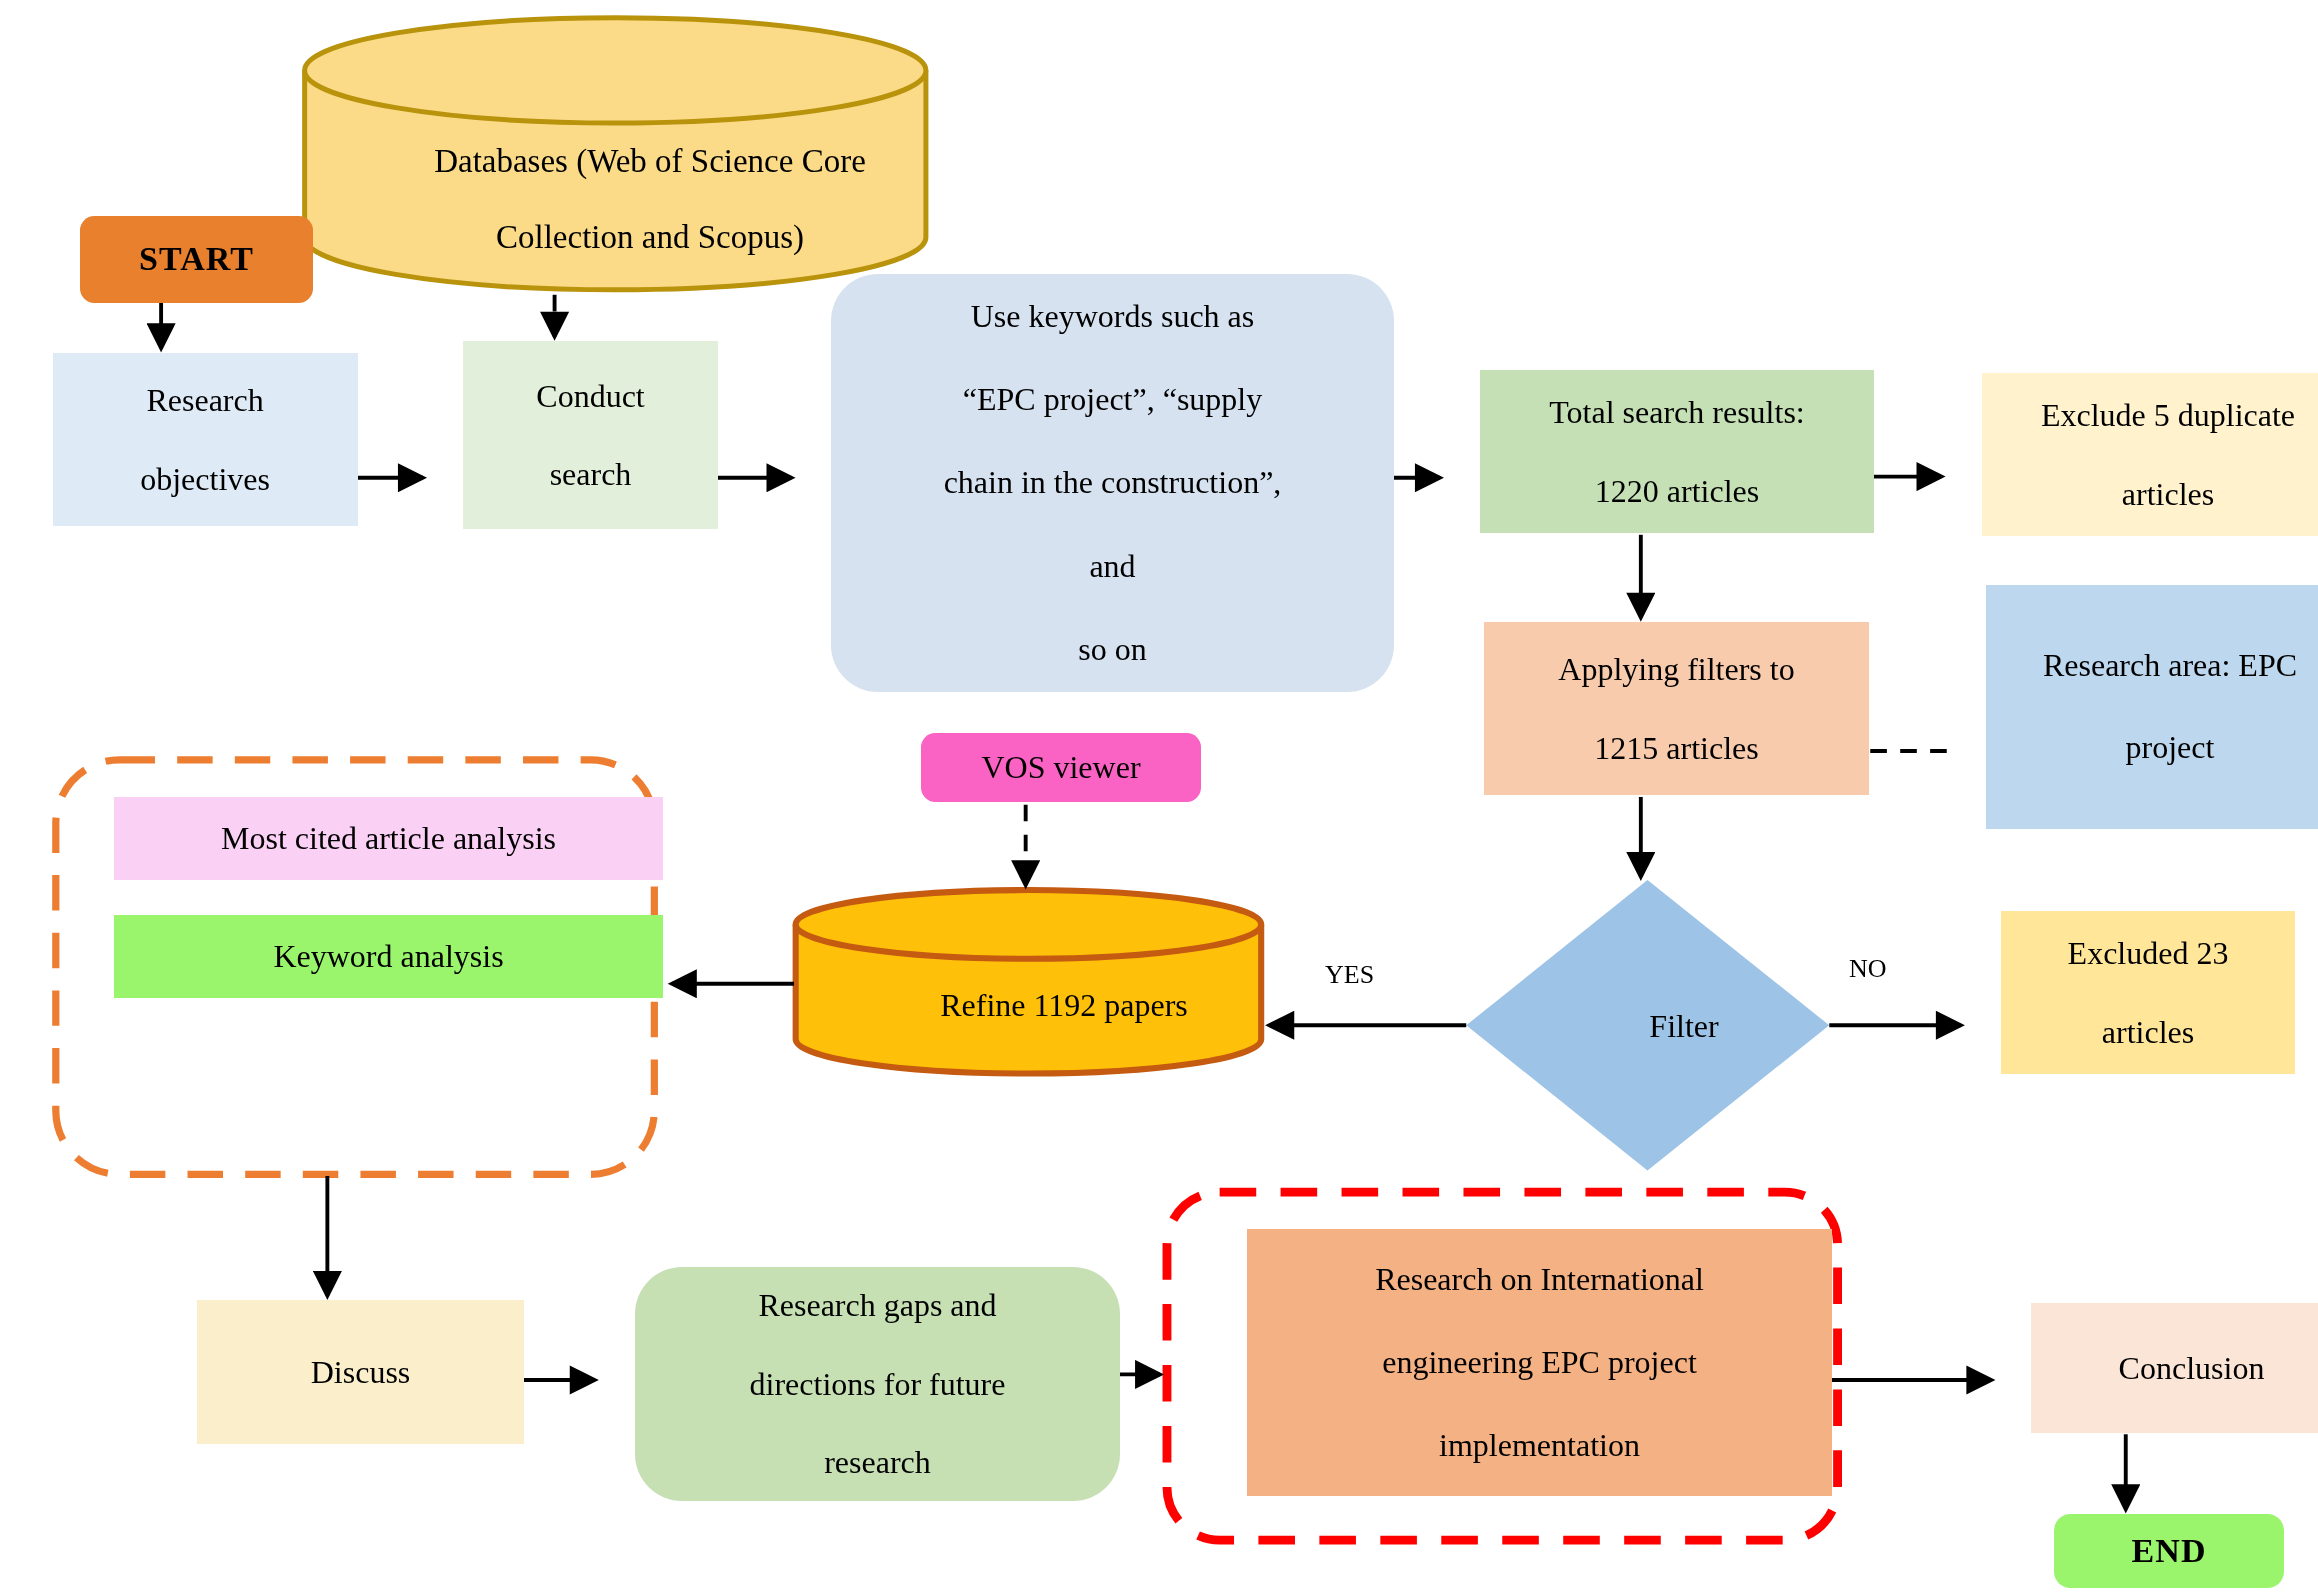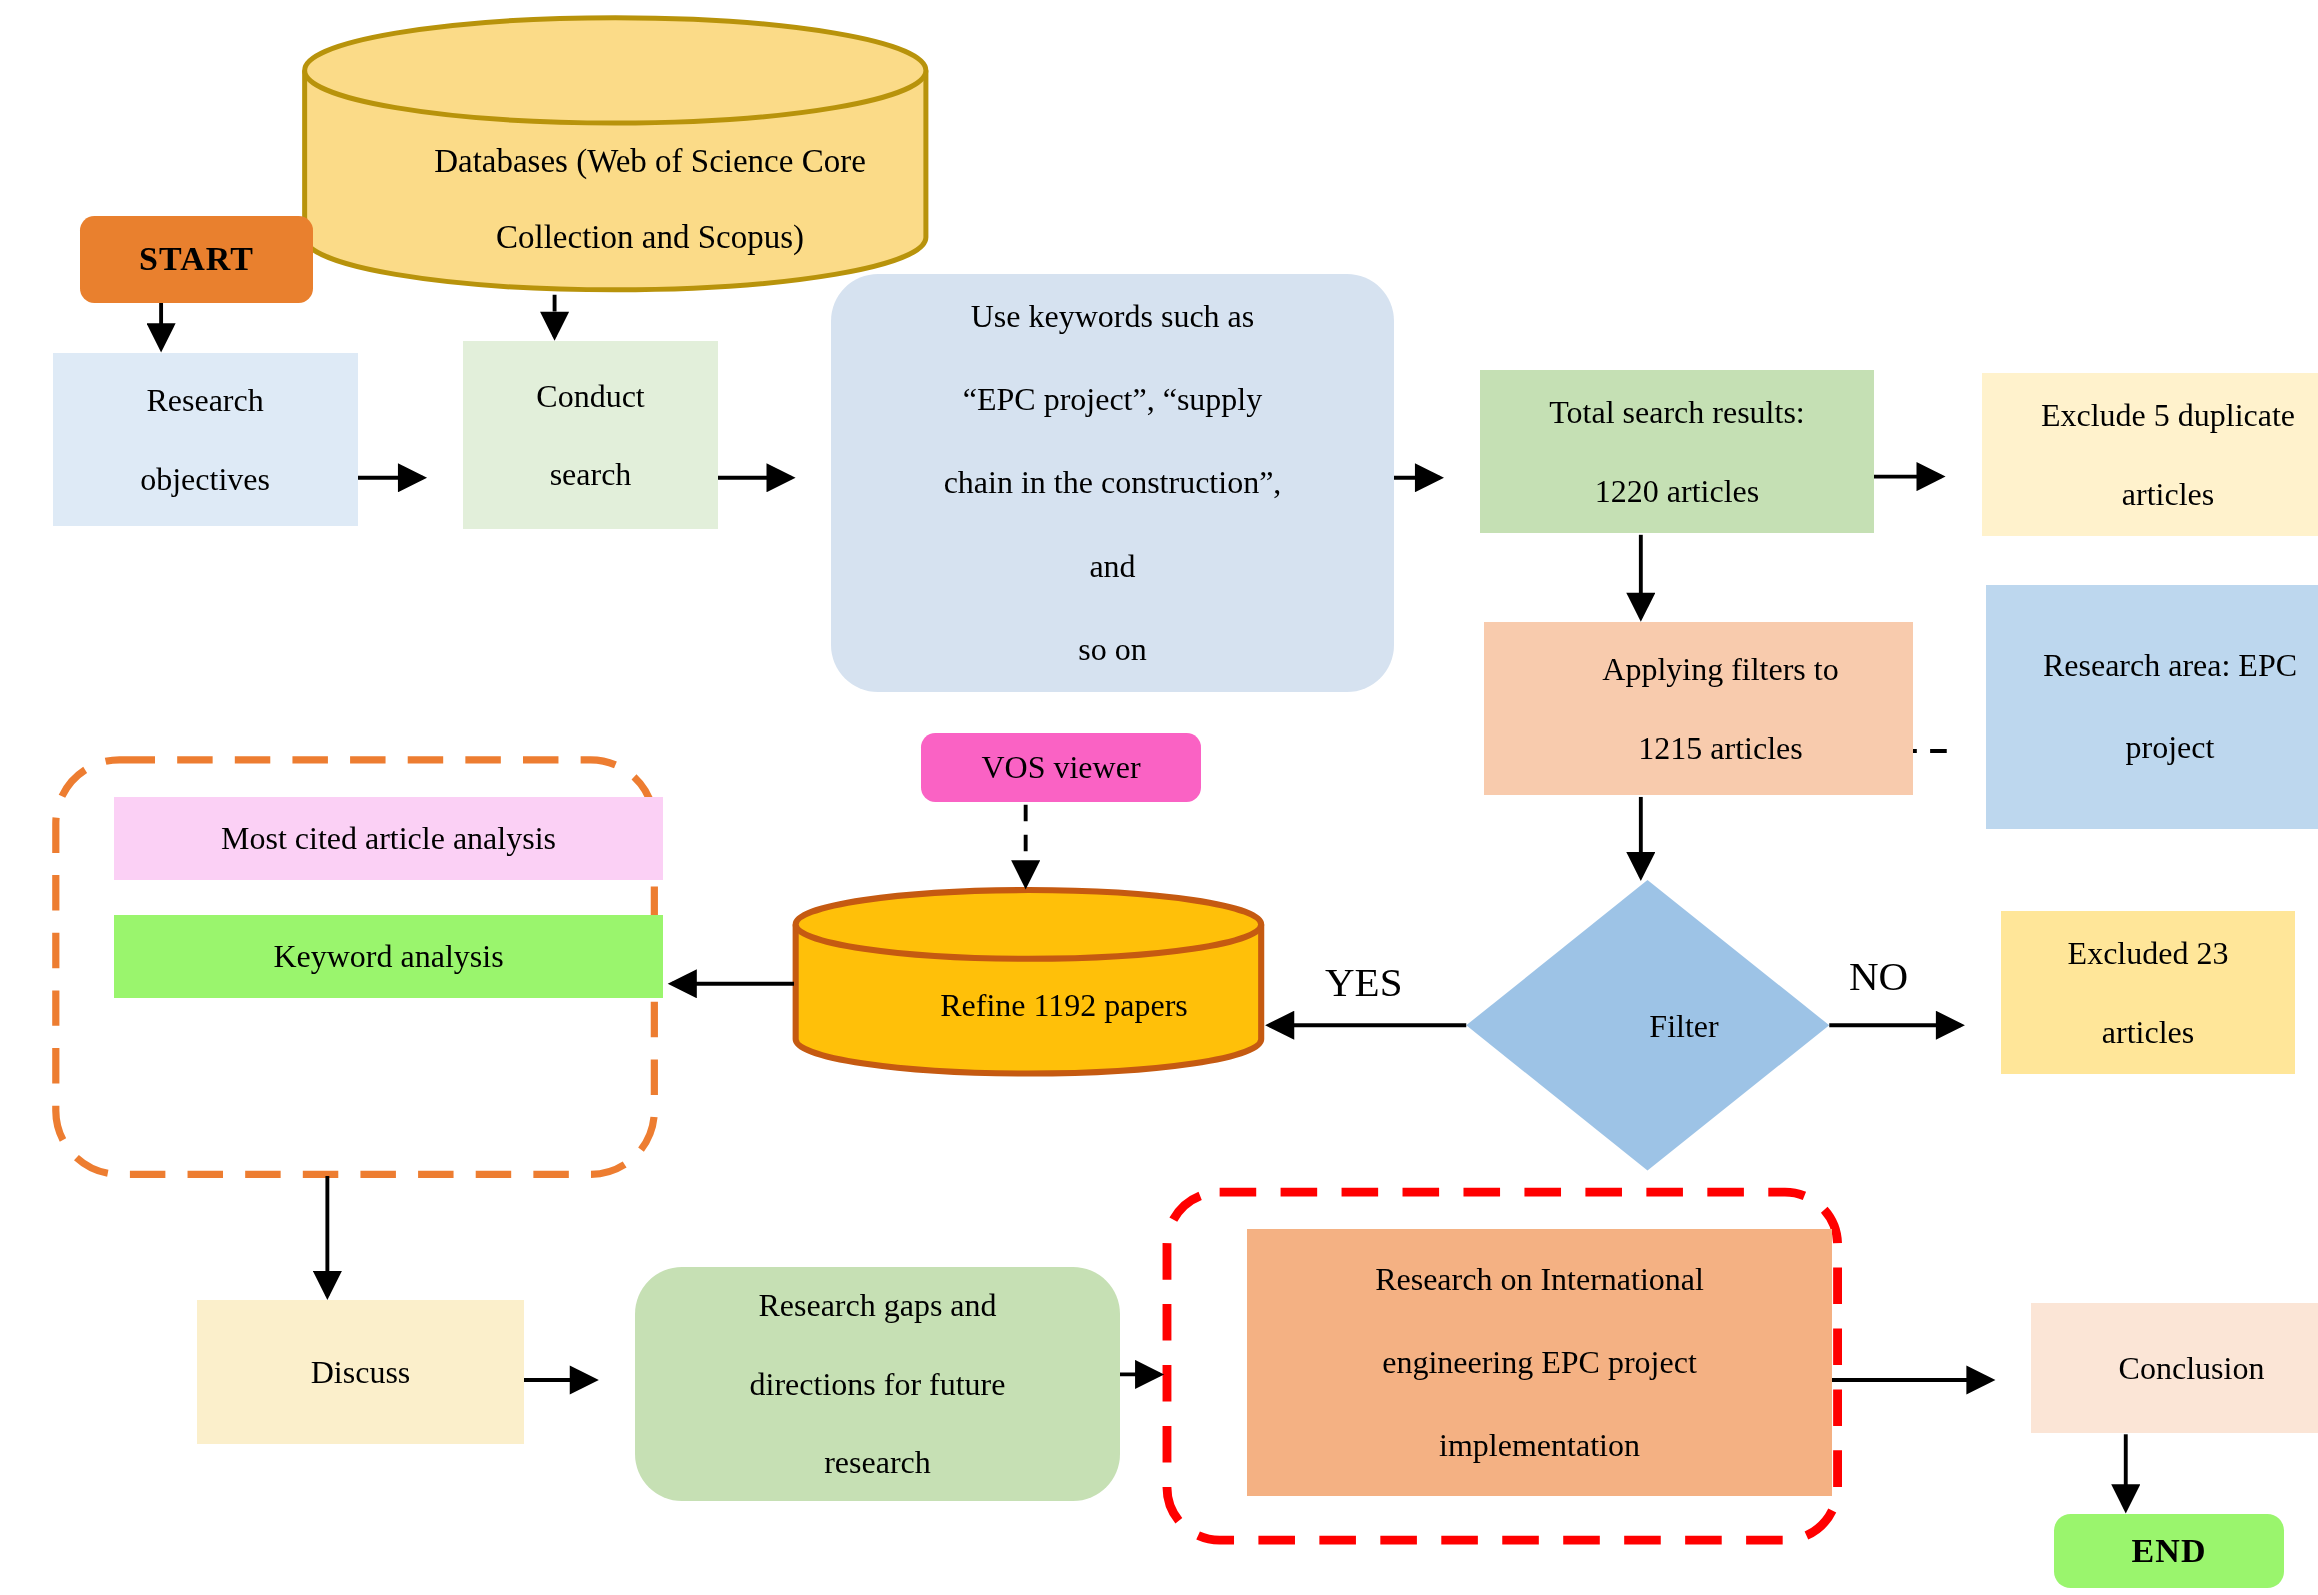--- a/index.html
+++ b/index.html
@@ -34,39 +34,39 @@
   .single { line-height: 1.2; }
   .bold  { font-weight: bold; letter-spacing: 1.1px; }
 
   .n-start        { left: 44px;   top: 216px;  width: 233px;  height: 87px; background:#E9802E; border-radius: 14.4px; font-size: 34px; }
   .n-databases    { left: 302px;  top: 111px;  width: 624px; height: 177px; background: transparent; font-size: 33px; line-height: 2.3; }
   .n-research-objectives { left: 16.6px;  top: 353px;  width: 305px;  height: 173px; background:#DEEAF6; }
   .n-conduct-search      { left: 427px; top: 341px;  width: 255px;  height: 188px; background:#E2EFDA; }
   .n-use-keywords  { left: 795px; top: 274px;  width: 563px; height: 418px; background:#D6E2F0; border-radius: 47px; line-height: 2.6; }
   .n-total-results { left: 1444px; top: 370px;  width: 394px;  height: 163px; background:#C5E0B4; }
   .n-exclude-duplicates { left: 1946px; top: 373px; width: 372px; height: 163px; background:#FFF2CC; }
-  .n-applying-filters   { left: 1448px; top: 622px; width: 385px; height: 173px; background:#F8CBAD;padding-left:44px; }
+  .n-applying-filters   { left: 1448px; top: 622px; width: 385px; height: 173px; background:#F8CBAD; }
   .n-research-area      { left: 1950px; top: 585px; width: 368px; height: 244px; background:#BDD7EE; line-height: 2.55; }
   .n-vos-viewer    { left: 885px; top: 733px; width: 280px;  height: 69px; background:#FA62C4; border-radius: 14.4px; }
   .n-refine-papers { left: 795px; top: 942px; width: 466px;  height: 127px; background: transparent; }
   .n-filter        { left: 1537px; top: 997px; width: 222px;  height: 58px; background: transparent; }
   .n-excluded-articles { left: 1965px; top: 911px; width: 294px; height: 163px; background:#FFE699; }
   .n-most-cited    { left: 78px;  top: 797px; width: 549px;  height: 83px; background:#FBD0F5; }
   .n-keyword-analysis { left: 78px; top: 915px; width: 549px; height: 83px; background:#9AF56D; }
   .n-coauthorship  { left: 78px;  top: 1019px; width: 549px;  height: 95px; background:#FFFF00; }
   .n-discuss       { left: 161px;  top: 1300px; width: 327px;  height: 144px; background:#FBEFCB; }
   .n-research-gaps { left: 599px; top: 1267px; width: 485px;  height: 234px; background:#C6E0B4; border-radius: 47px; }
   .n-research-international { left: 1211px; top: 1229px; width: 585px; height: 267px; background:#F4B183; line-height: 2.6; }
   .n-conclusion    { left: 1995px; top: 1303px; width: 321px;  height: 130px; background:#FBE5D6; }
   .n-end           { left: 2018px; top: 1514px; width: 230px;  height: 74px; background:#9AF56D; border-radius: 16.6px; font-size: 34px; }
 
   .edge-label {
     position: absolute;
     z-index: 2;
-    font-size: 41px;
+    font-size: 26px;
     line-height: 1;
     text-align: right;
   }
   .l-yes { left: 1325px; top: 962px; }
   .l-no  { left: 1849px; top: 956px; }
 </style>
 </head>
 <body>
 
 <div id="canvas">

